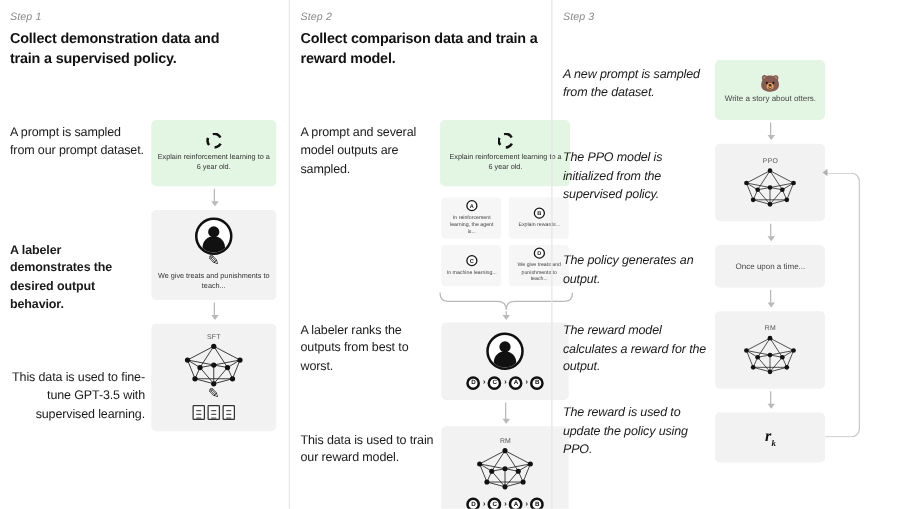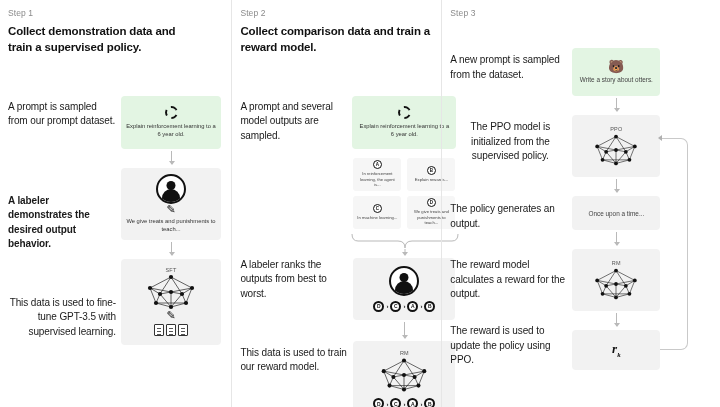--- a/index.html
+++ b/index.html
@@ -22,20 +22,21 @@
   }
   .col-1 { width: 228px; }
   .col-2 { width: 233px; border-left: 1px solid #e6e6e6; margin-left: 26px; }
   .col-3 { width: 310px; border-left: 1px solid #e6e6e6; }
 
   .step-label {
     font-size: 8.5px;
     color: #8a8a8a;
     letter-spacing: .1px;
     margin-bottom: 5px;
+    font-style: italic;
   }
   .step-title {
     font-size: 11.5px;
     font-weight: bold;
     color: #111111;
     line-height: 1.42;
     letter-spacing: -.15px;
   }
 
   
@@ -45,21 +46,21 @@
   }
   .caption {
     position: absolute;
     font-size: 10px;
     line-height: 1.45;
     color: #1a1a1a;
     letter-spacing: -.1px;
     width: 108px;
     left: 0;
   }
-  .col-3 .caption { width: 120px; }
+  .col-3 .caption { width: 120px; font-style: italic; }
 
   
   .node {
     position: absolute;
     background: #f2f2f2;
     border-radius: 4px;
     display: flex;
     flex-direction: column;
     align-items: center;
     justify-content: center;
@@ -377,21 +378,21 @@
         </div>
       </div>
     </div>
   </div>
 
   <div class="col col-3">
     <div class="step-label">Step 3</div>
 
     <div class="body">
       <div class="caption" style="top:23px;">A new prompt is sampled from the dataset.</div>
-      <div class="caption" style="top:90px;text-align:center;">The PPO model is initialized from the supervised policy.</div>
+      <div class="caption" style="top:90px;">The PPO model is initialized from the supervised policy.</div>
       <div class="caption" style="top:172px;">The policy generates an output.</div>
       <div class="caption" style="top:228px;">The reward model calculates a reward for the output.</div>
       <div class="caption" style="top:294px;">The reward is used to update the policy using PPO.</div>
 
       <div class="node green" style="left:122px; top:18px; width:88px; height:48px;">
         <div class="otter">🐻</div>
         <div class="node-text mid">Write a story about otters.</div>
       </div>
 
       <div class="arrow" style="left:166px; top:68px; height:13px;"></div>

